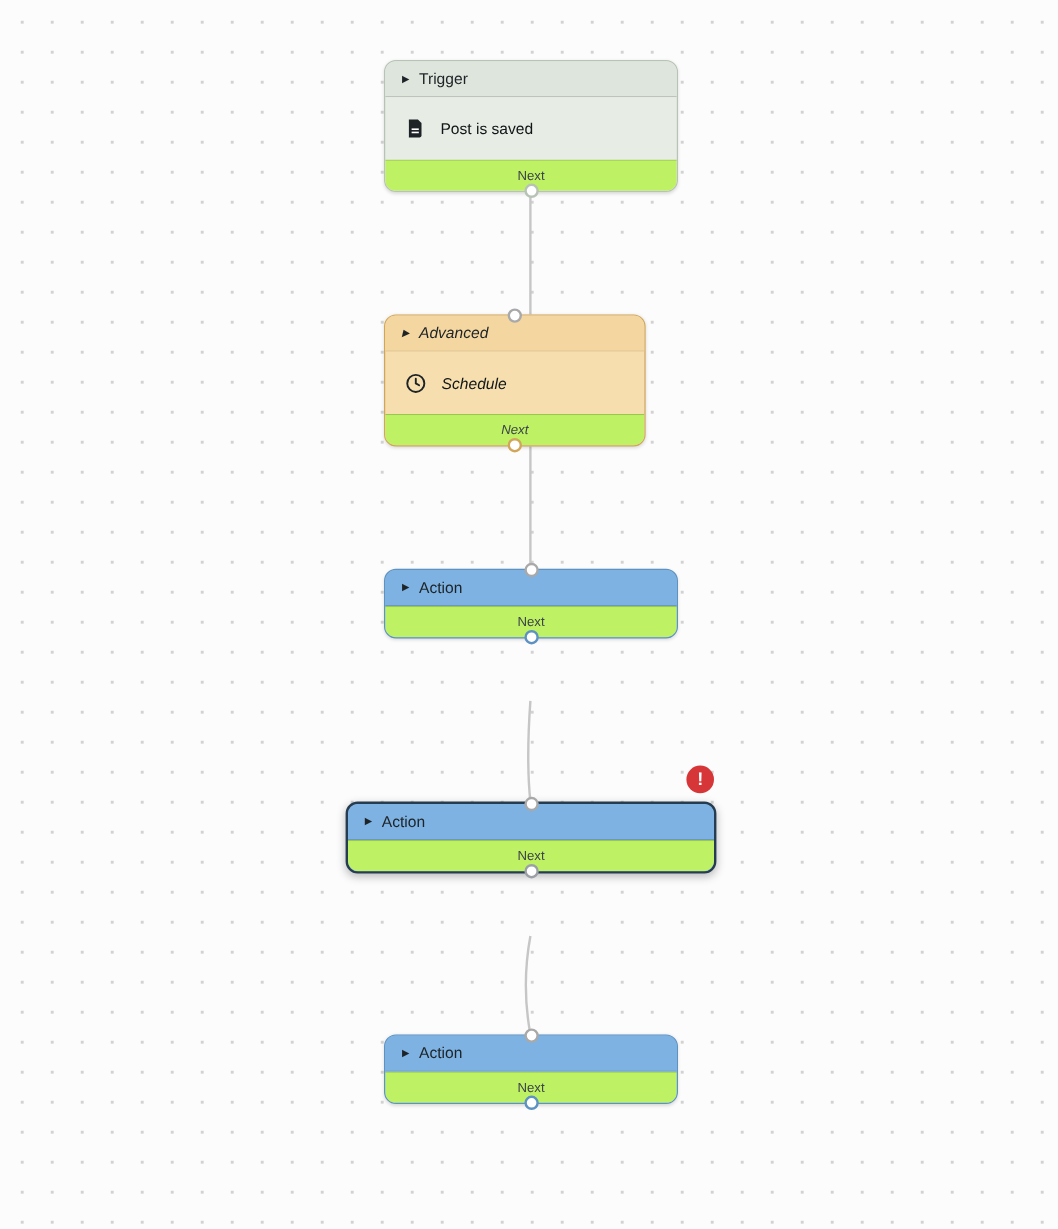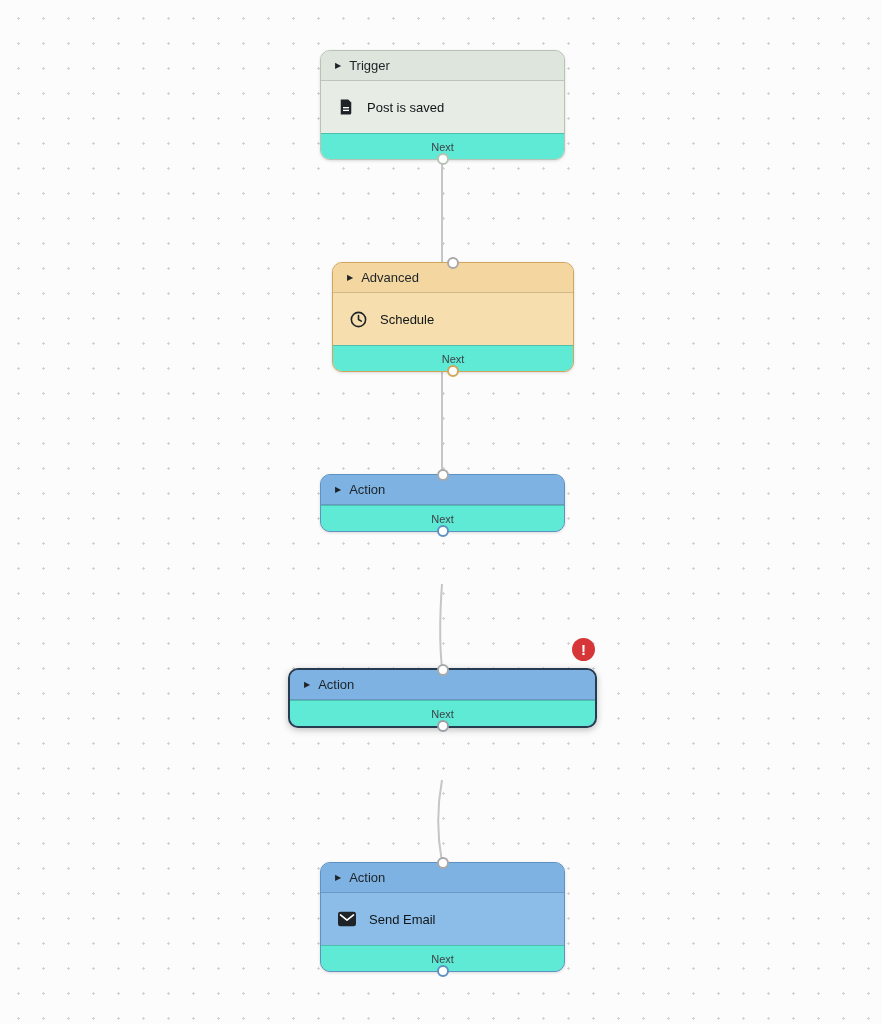--- a/index.html
+++ b/index.html
@@ -80,21 +80,21 @@
   }
   .node-label{
     font-size:13px;
     color:#101517;
   }
   .node-footer{
     height:26px;
     display:flex;
     align-items:center;
     justify-content:center;
-    background:#5eead4;
+    background:#bef264;
     border-top:1px solid rgba(0,0,0,0.18);
     border-radius:0 0 9px 9px;
     font-size:11px;
     color:#3c434a;
   }
   .port{
     position:absolute;
     left:50%;
     width:12px;
     height:12px;
@@ -151,21 +151,21 @@
           </svg>
       </span>
       <span class="node-label">Post is saved</span>
     </div>
     <div class="node-footer">
       <span>Next</span>
     </div>
     <span class="port port-bottom"></span>
   </div>
 
-  <div class="node" style="left: 332px; top: 262px; width: 242px; --header: #f4d7a0; --body: #f6deae; --border: #d2a65a; --port: #d2a65a;">
+  <div class="node" style="left: 320px; top: 262px; width: 218px; font-style: italic; --header: #f4d7a0; --body: #f6deae; --border: #d2a65a; --port: #d2a65a;">
     <span class="port port-top"></span>
     <div class="node-header">
       <span class="caret"></span>
       <span class="node-category">Advanced</span>
     </div>
     <div class="node-body">
       <span class="node-icon">
         <svg viewBox="0 0 24 24" width="19" height="19">
             <circle cx="12" cy="12" r="9" fill="none" stroke="#1d2327" stroke-width="2"></circle>
             <path d="M12 7v5l3.5 2" fill="none" stroke="#1d2327" stroke-width="2" stroke-linecap="round"></path>
@@ -204,28 +204,19 @@
   </div>
 
   <div class="error-badge" style="background: rgb(214, 54, 56);">!</div>
 
   <div class="node" style="left: 320px; top: 862px; width: 245px; --header: #7db2e2; --body: #8cbde8; --border: #5d92c2; --port: #5d92c2;">
     <span class="port port-top"></span>
     <div class="node-header">
       <span class="caret"></span>
       <span class="node-category">Action</span>
     </div>
-    <div class="node-body">
-      <span class="node-icon">
-        <svg viewBox="0 0 24 22" width="20" height="18">
-            <rect x="1" y="2" width="22" height="18" rx="3" fill="#1d2327"></rect>
-            <path d="M4 6l8 6.5L20 6" fill="none" stroke="#fff" stroke-width="2" stroke-linecap="round" stroke-linejoin="round"></path>
-          </svg>
-      </span>
-      <span class="node-label">Send Email</span>
-    </div>
     <div class="node-footer">
       <span>Next</span>
     </div>
     <span class="port port-bottom"></span>
   </div>
 
 </div>
 
 </body></html>

